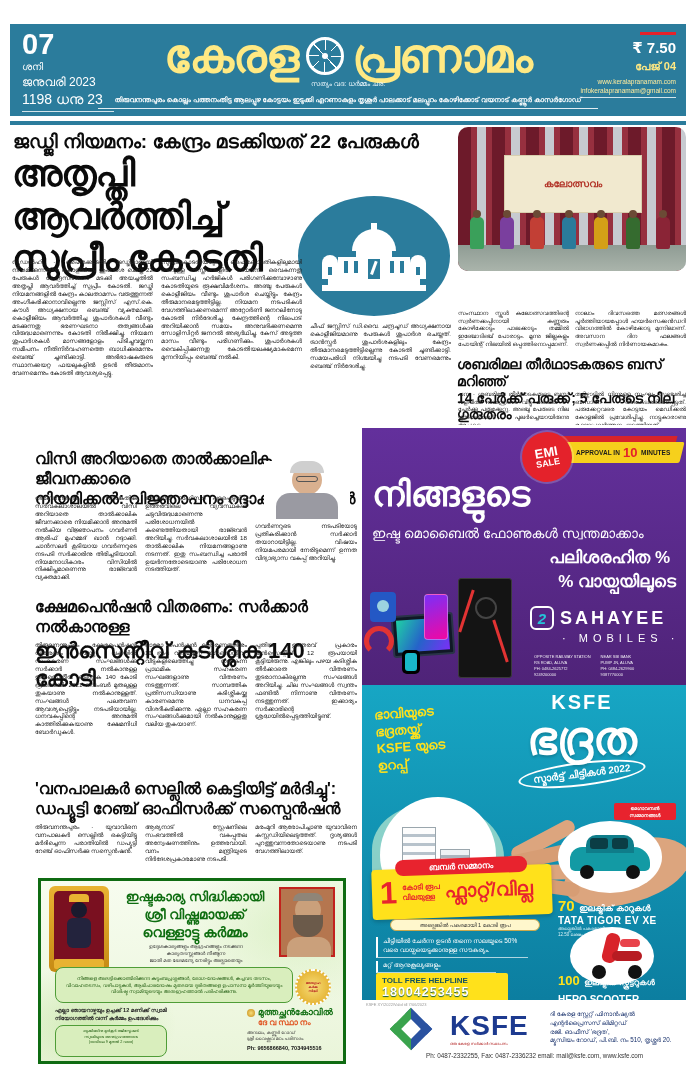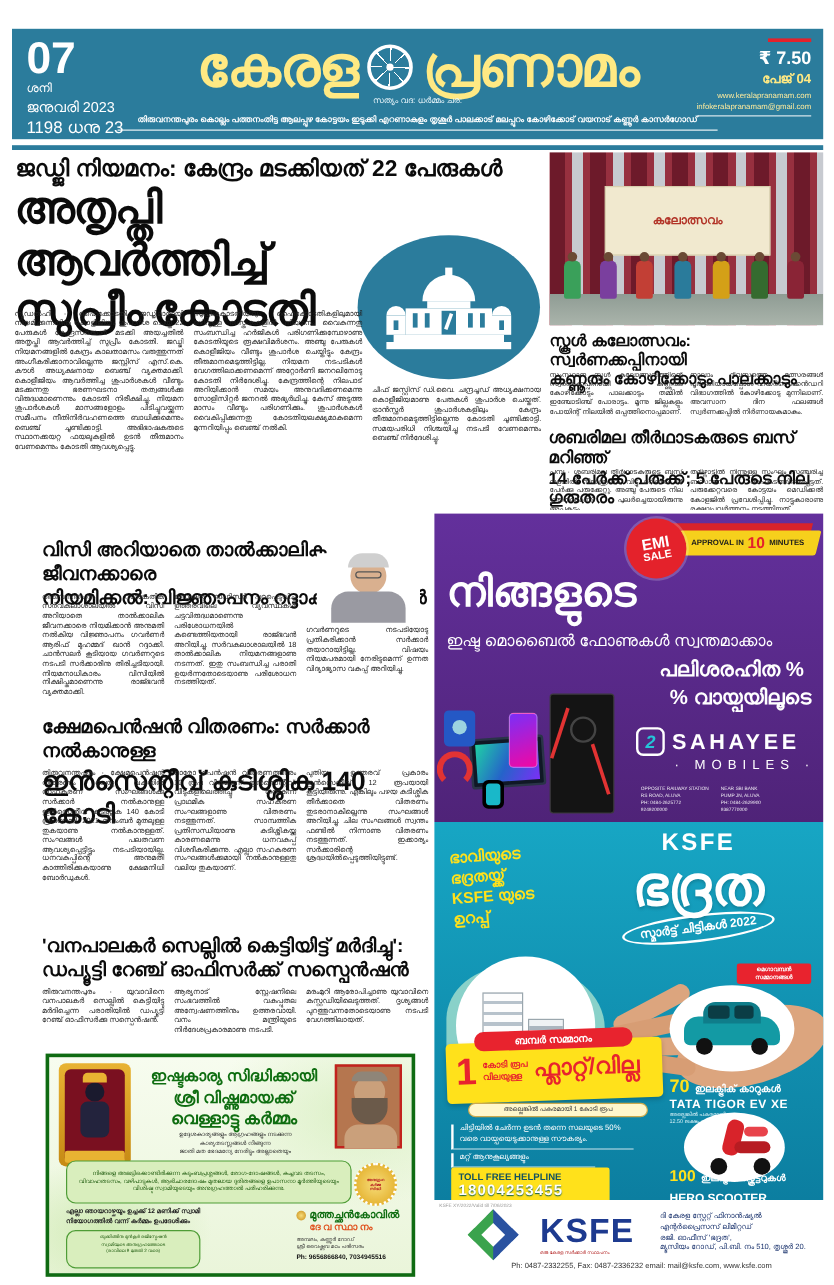--- a/index.html
+++ b/index.html
@@ -11,21 +11,21 @@
   body{background:#e9e9e9;font-family:"Liberation Sans","DejaVu Sans",sans-serif;}
   .page{position:relative;width:695px;height:1071px;background:#fff;overflow:hidden;margin:0 auto;}
   .abs{position:absolute;}
   .bodytxt{font-size:6.2px;line-height:1.28;text-align:justify;color:var(--body);overflow:hidden;}
   .cols{display:flex;}
   .hl{font-weight:800;color:#0b0b0b;}
   .pre{white-space:pre-line;}
 
   
   .masthead{left:10px;top:24px;width:676px;height:92px;background:var(--teal);color:#fff;}
-  .mh-day{font-size:37px;font-weight:700;line-height:1;}
+  .mh-day{font-size:29px;font-weight:700;line-height:1;}
   .mh-title{font-size:47px;font-weight:900;color:#ffe983;letter-spacing:-1px;line-height:1;}
   .chakra{width:38px;height:38px;border-radius:50%;border:3px solid #fff;
     background:repeating-conic-gradient(#fff 0deg 5deg,transparent 5deg 45deg);position:relative;}
   .chakra:after{content:"";position:absolute;left:13px;top:13px;width:6px;height:6px;border-radius:50%;background:#fff;}
   .rule{background:var(--teal);}
 
   
   .court{border-radius:50%;background:var(--teal);display:flex;align-items:center;justify-content:center;}
 
   
@@ -122,21 +122,21 @@
       <rect x="8" y="68" width="104" height="6" fill="#fff"></rect>
     </svg>
   </div>
 
   <div class="abs cols" style="left:12px;top:258px;width:440px;height:186px;gap:8px;">
     <div class="bodytxt" style="width:141px;height:186px;">ന്യൂഡൽഹി ∙ ഹൈക്കോടതി ജഡ്ജിമാരായി നിയമിക്കുന്നതിനു കൊളീജിയം ശുപാർശ ചെയ്ത 22 പേരുകൾ കേന്ദ്രസർക്കാർ മടക്കി അയച്ചതിൽ അതൃപ്തി ആവർത്തിച്ച് സുപ്രീം കോടതി. ജഡ്ജി നിയമനങ്ങളിൽ കേന്ദ്രം കാലതാമസം വരുത്തുന്നത് അംഗീകരിക്കാനാവില്ലെന്നു ജസ്റ്റിസ് എസ്.കെ. കൗൾ അധ്യക്ഷനായ ബെഞ്ച് വ്യക്തമാക്കി. കൊളീജിയം ആവർത്തിച്ച ശുപാർശകൾ വീണ്ടും മടക്കുന്നതു ഭരണഘടനാ തത്വങ്ങൾക്കു വിരുദ്ധമാണെന്നും കോടതി നിരീക്ഷിച്ചു. നിയമന ശുപാർശകൾ മാസങ്ങളോളം പിടിച്ചുവയ്ക്കുന്ന സമീപനം നീതിനിർവഹണത്തെ ബാധിക്കുമെന്നും ബെഞ്ച് ചൂണ്ടിക്കാട്ടി. അഭിഭാഷകരുടെ സ്ഥാനക്കയറ്റ ഫയലുകളിൽ ഉടൻ തീരുമാനം വേണമെന്നും കോടതി ആവശ്യപ്പെട്ടു.</div>
     <div class="bodytxt" style="width:141px;height:186px;">സുപ്രീംകോടതിയിലും ഹൈക്കോടതികളിലുമായി ഒഴിവുള്ള തസ്തികകളിൽ നിയമനം വൈകുന്നതു സംബന്ധിച്ച ഹർജികൾ പരിഗണിക്കുമ്പോഴാണു കോടതിയുടെ രൂക്ഷവിമർശനം. അഞ്ചു പേരുകൾ കൊളീജിയം വീണ്ടും ശുപാർശ ചെയ്തിട്ടും കേന്ദ്രം തീരുമാനമെടുത്തിട്ടില്ല. നിയമന നടപടികൾ വേഗത്തിലാക്കണമെന്ന് അറ്റോർണി ജനറലിനോടു കോടതി നിർദേശിച്ചു. കേന്ദ്രത്തിന്റെ നിലപാട് അറിയിക്കാൻ സമയം അനുവദിക്കണമെന്നു സോളിസിറ്റർ ജനറൽ അഭ്യർഥിച്ചു. കേസ് അടുത്ത മാസം വീണ്ടും പരിഗണിക്കും. ശുപാർശകൾ വൈകിപ്പിക്കുന്നതു കോടതിയലക്ഷ്യമാകുമെന്ന മുന്നറിയിപ്പും ബെഞ്ച് നൽകി.</div>
     <div class="bodytxt" style="width:141px;height:120px;margin-top:64px;">ചീഫ് ജസ്റ്റിസ് ഡി.വൈ. ചന്ദ്രചൂഡ് അധ്യക്ഷനായ കൊളീജിയമാണു പേരുകൾ ശുപാർശ ചെയ്തത്. ട്രാൻസ്ഫർ ശുപാർശകളിലും കേന്ദ്രം തീരുമാനമെടുത്തിട്ടില്ലെന്നു കോടതി ചൂണ്ടിക്കാട്ടി. സമയപരിധി നിശ്ചയിച്ചു നടപടി വേണമെന്നും ബെഞ്ച് നിർദേശിച്ചു.</div>
   </div>
 
-  <div class="abs photo" style="left:458px;top:127px;width:228px;height:144px;">
+  <div class="abs photo" style="left:458px;top:127px;width:228px;height:144px;border-radius:10px;">
     <div class="floor"></div>
     <div class="banner">കലോത്സവം</div>
     <div class="dancer" style="left:12px;background:#3aa05a;">
         <i></i>
       </div>
     <div class="dancer" style="left:42px;background:#7a3f9e;">
         <i></i>
       </div>
     <div class="dancer" style="left:72px;background:#c23f35;">
         <i></i>
@@ -148,24 +148,20 @@
         <i></i>
       </div>
     <div class="dancer" style="left:168px;background:#356b2f;">
         <i></i>
       </div>
     <div class="dancer" style="left:198px;background:#8a2436;">
         <i></i>
       </div>
   </div>
 
-  <div class="abs" style="left:458px;top:276px;width:228px;">
-    <div class="hl" style="font-size:13.5px;line-height:1.2;">സ്കൂൾ കലോത്സവം: സ്വർണക്കപ്പിനായി</div>
-    <div class="hl" style="font-size:13.5px;line-height:1.2;">കണ്ണൂരും കോഴിക്കോടും പാലക്കാടും</div>
-  </div>
   <div class="abs cols" style="left:458px;top:310px;width:228px;height:44px;gap:6px;">
     <div class="bodytxt" style="width:111px;height:44px;font-size:6px;">സംസ്ഥാന സ്കൂൾ കലോത്സവത്തിന്റെ സ്വർണക്കപ്പിനായി കണ്ണൂരും കോഴിക്കോടും പാലക്കാടും തമ്മിൽ ഇഞ്ചോടിഞ്ച് പോരാട്ടം. മൂന്നു ജില്ലകളും പോയിന്റ് നിലയിൽ ഒപ്പത്തിനൊപ്പമാണ്.</div>
     <div class="bodytxt" style="width:111px;height:44px;font-size:6px;">നാലാം ദിവസത്തെ മത്സരങ്ങൾ പൂർത്തിയായപ്പോൾ ഹയർസെക്കൻഡറി വിഭാഗത്തിൽ കോഴിക്കോടു മുന്നിലാണ്. അവസാന ദിന ഫലങ്ങൾ സ്വർണക്കപ്പിൽ നിർണായകമാകും.</div>
   </div>
 
   <div class="abs" style="left:457px;top:356px;width:230px;">
     <div class="hl" style="font-size:14px;line-height:1.2;">ശബരിമല തീർഥാടകരുടെ ബസ് മറിഞ്ഞ്</div>
     <div class="hl" style="font-size:14px;line-height:1.2;">14 പേർക്ക് പരുക്ക്; 5 പേരുടെ നില ഗുരുതരം</div>
   </div>
   <div class="abs cols" style="left:458px;top:391px;width:228px;height:34px;gap:6px;">

